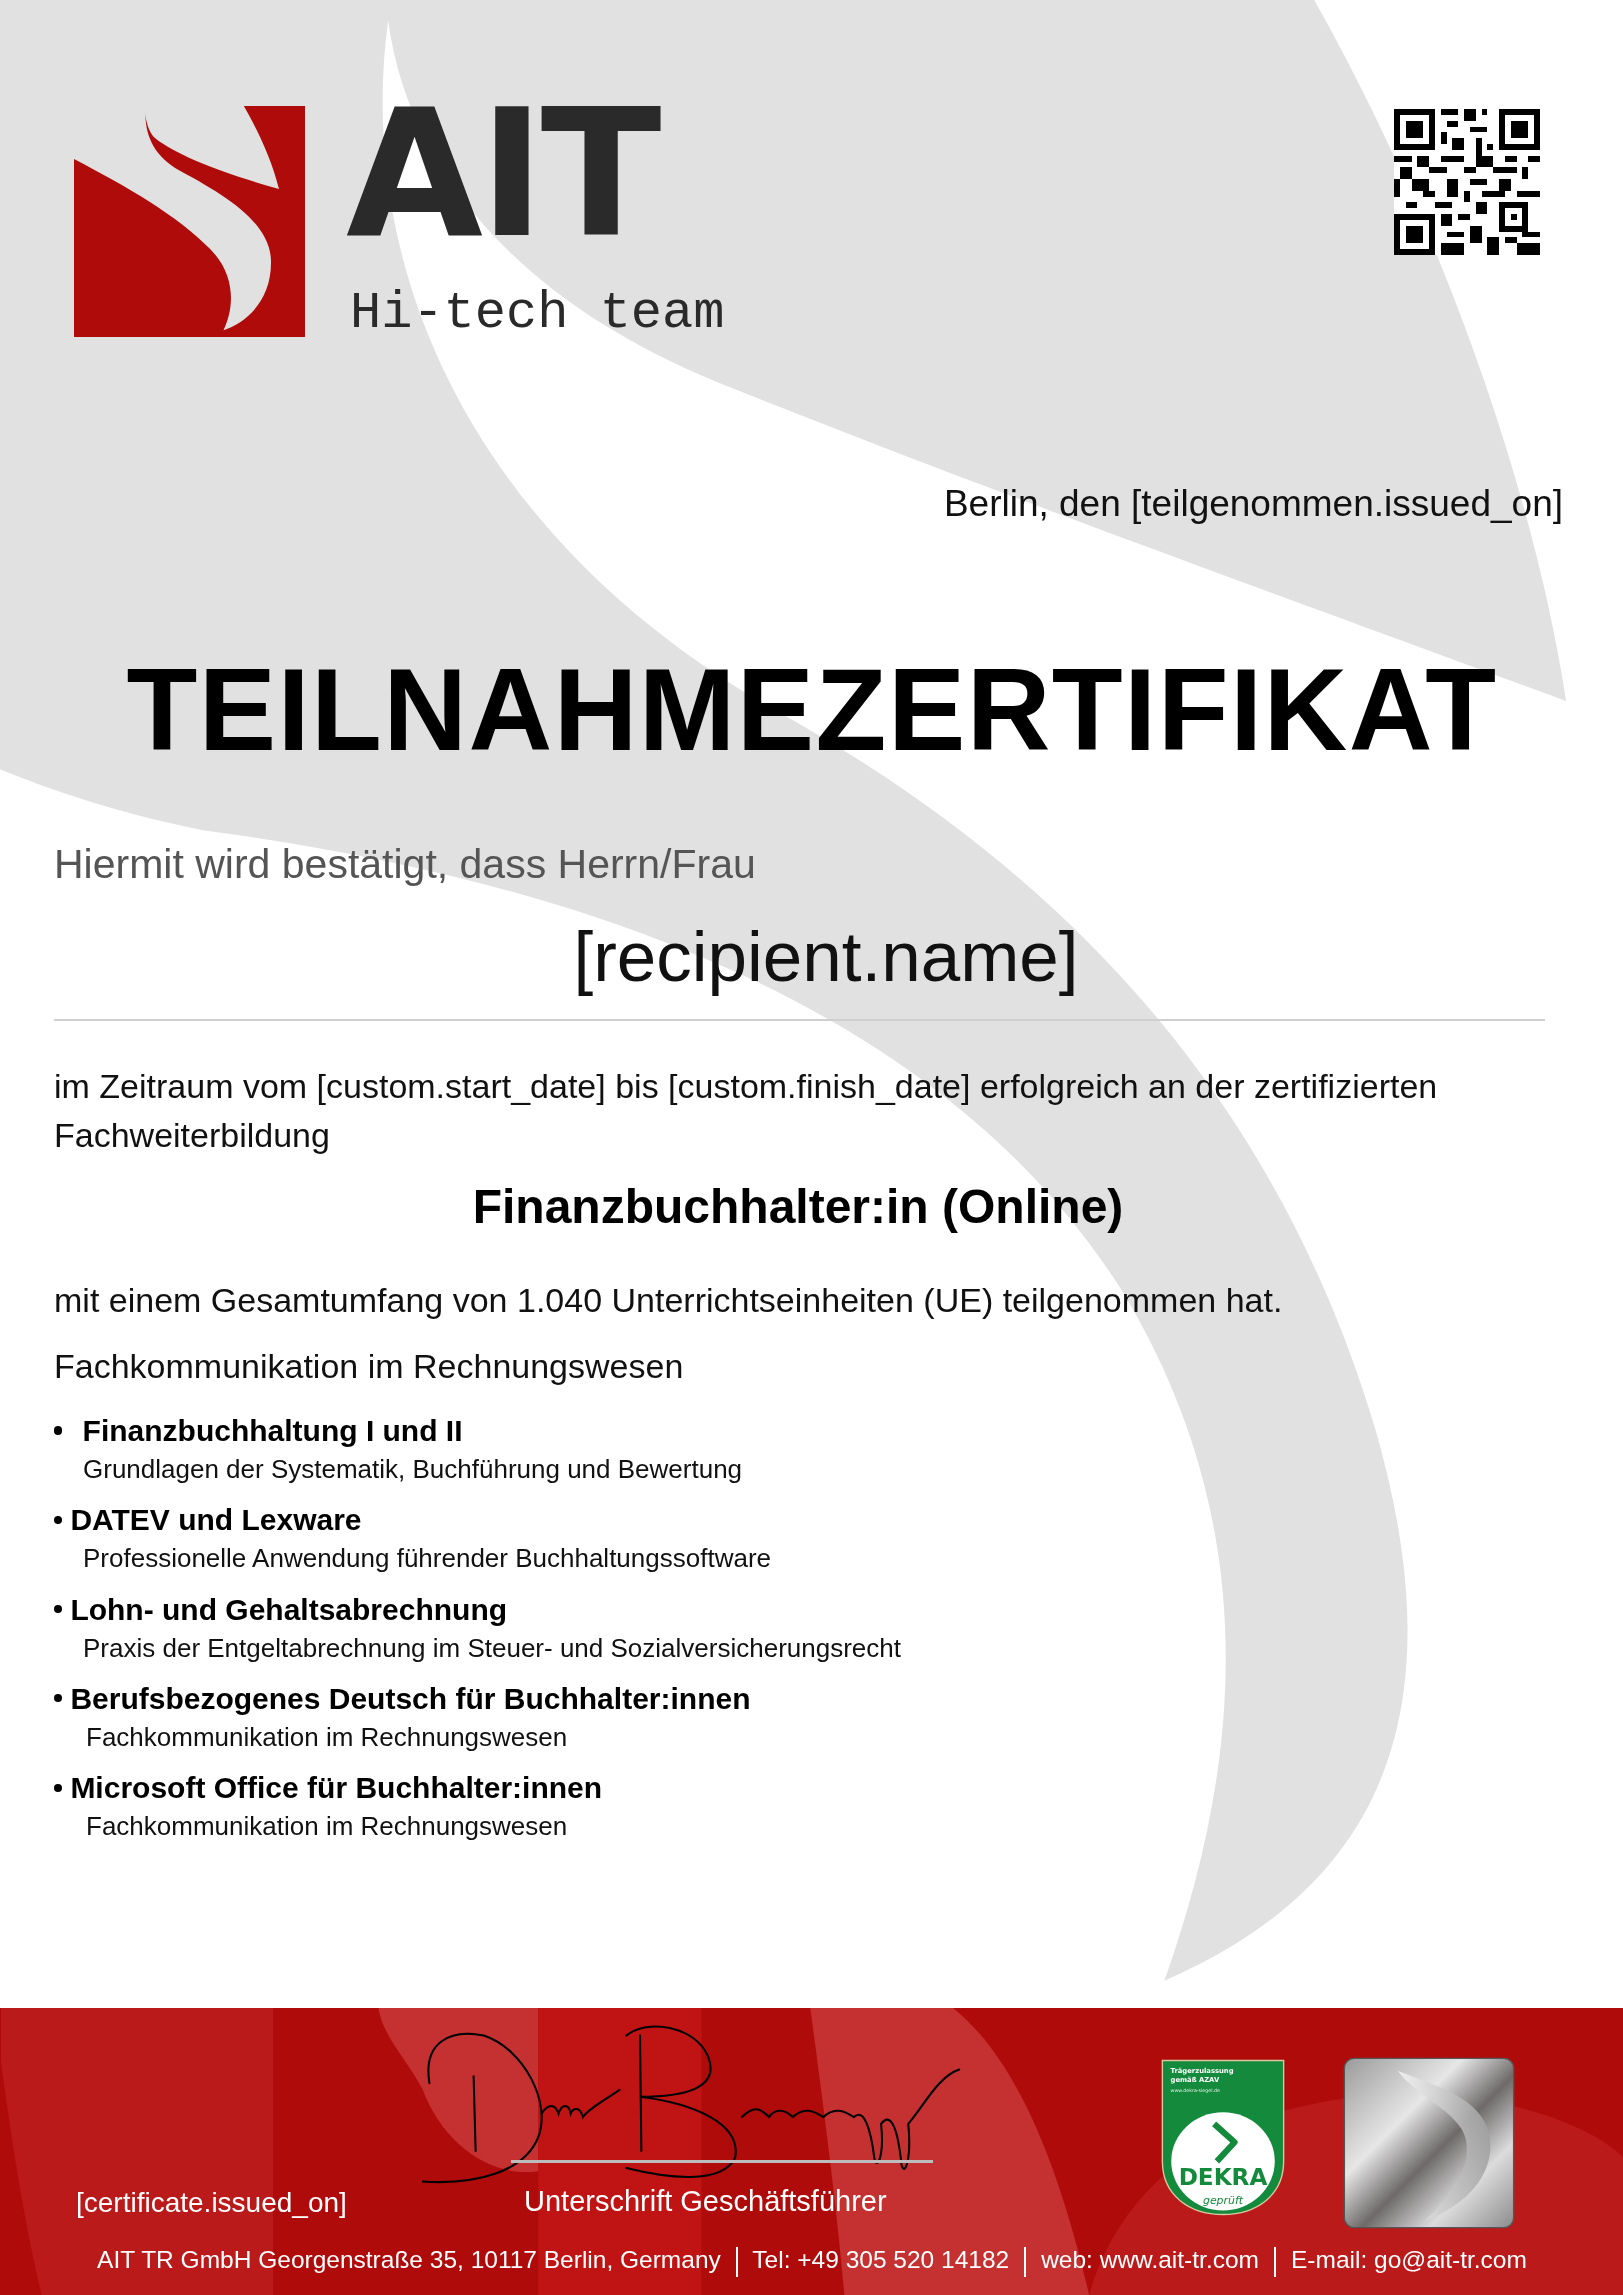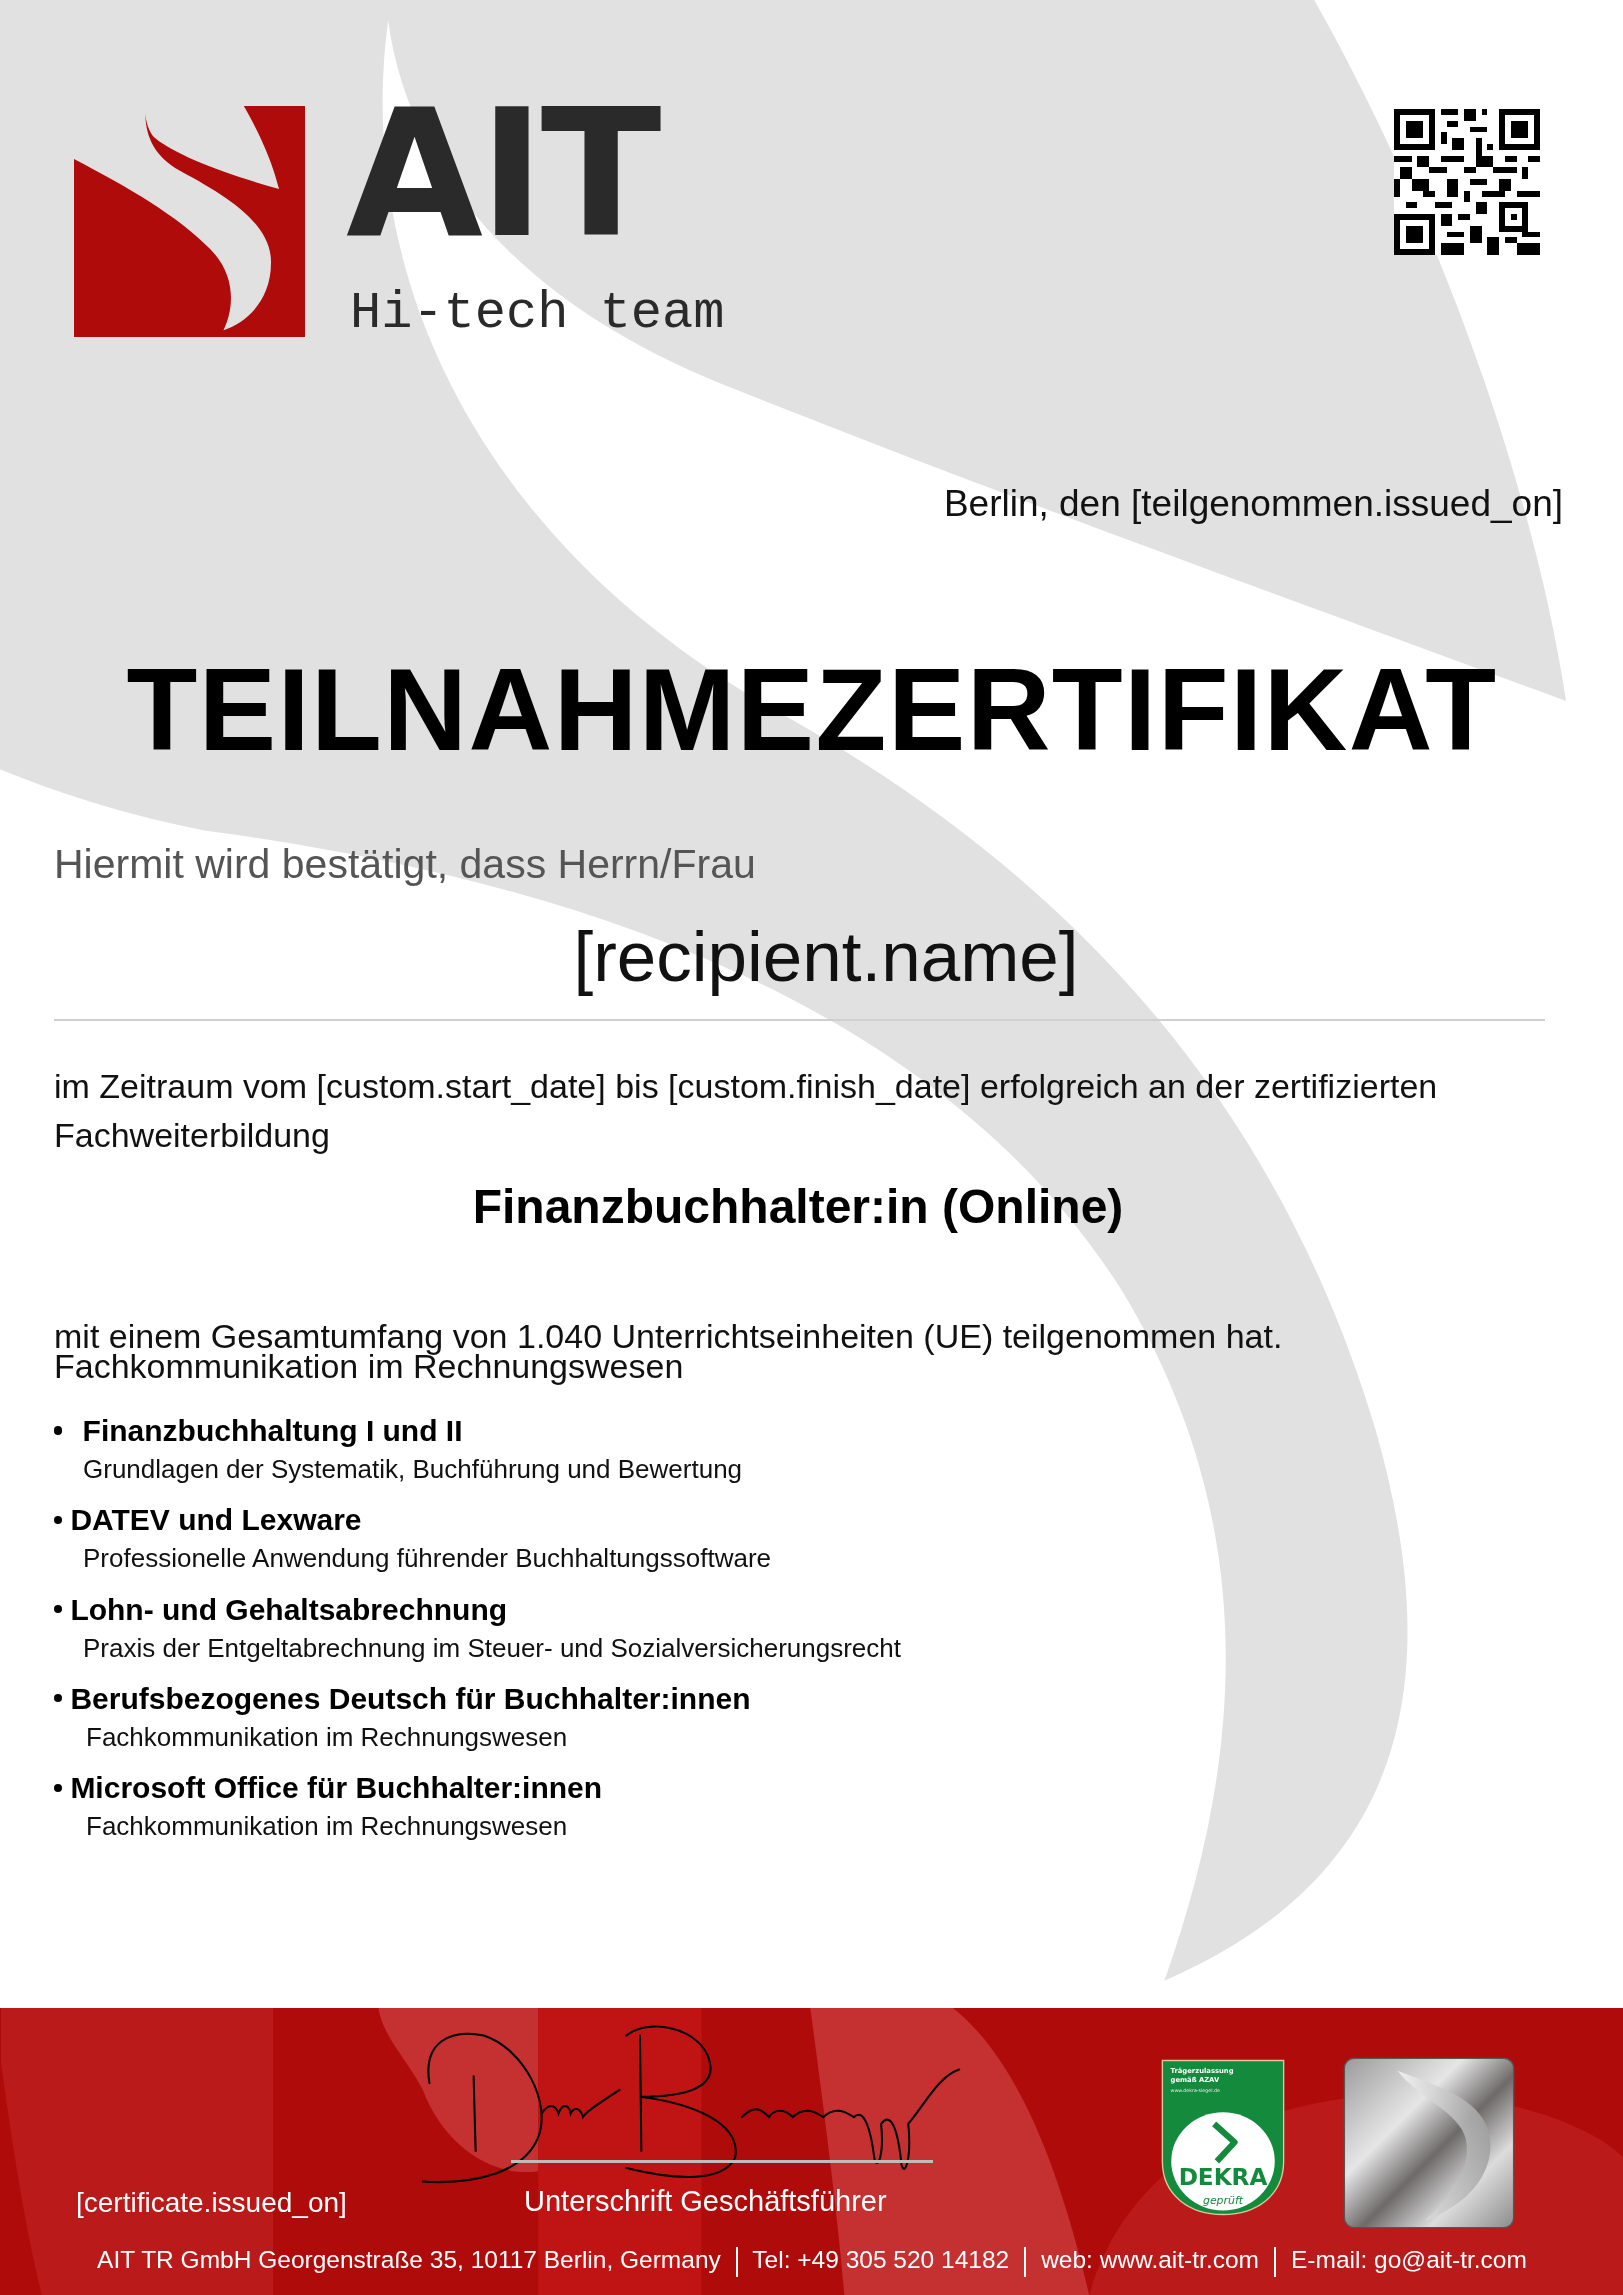--- a/index.html
+++ b/index.html
@@ -18,21 +18,21 @@
   .issued-top { right:61px; top:483px; font-size:37px; color:#111; text-align:right; white-space:nowrap; }
 
   .title { left:0; width:1624px; top:647px; text-align:center; font-weight:bold; font-size:116px; letter-spacing:1.4px; color:#000; line-height:1.1; }
 
   .intro { left:54px; top:841px; font-size:41px; color:#555; white-space:nowrap; }
   .recipient { left:0; width:1596px; top:916px; text-align:center; font-size:71px; color:#111;margin-left:28px; }
   .divider { left:54px; top:1019px; width:1491px; height:2px; background:#cfcfcf; }
 
   .period { left:54px; top:1062px; width:1498px; font-size:34px; line-height:49px; color:#111; }
   .course { left:0; width:1596px; top:1179px; text-align:center; font-weight:bold; font-size:48px; color:#000; }
-  .volume { left:54px; top:1317px; font-size:34px; color:#111; white-space:nowrap; }
+  .volume { left:54px; top:1281px; font-size:34px; color:#111; white-space:nowrap; }
   .subject { left:54px; top:1347px; font-size:34px; color:#111; white-space:nowrap; }
 
   .modules { left:54px; top:1411px; width:1021px; }
   .module { margin:0 0 12.3px 0; }
   .module-head { font-weight:bold; font-size:30px; color:#000; display:flex; align-items:center; line-height:39px; }
   .bullet { display:inline-block; width:8.2px; height:8.2px; border-radius:50%; background:#000; margin-right:8.2px; }
   .bullet.wide { margin-right:20.4px; }
   .module-desc { font-size:26px; color:#111; padding-left:29px; line-height:38px; }
   .module-desc.shift { padding-left:32px; }
 

